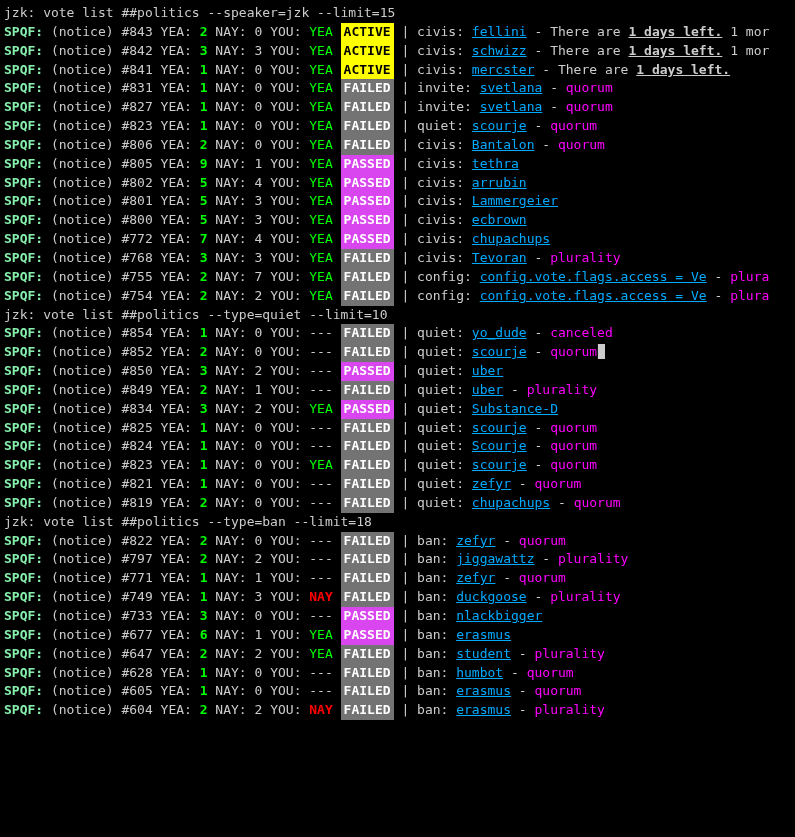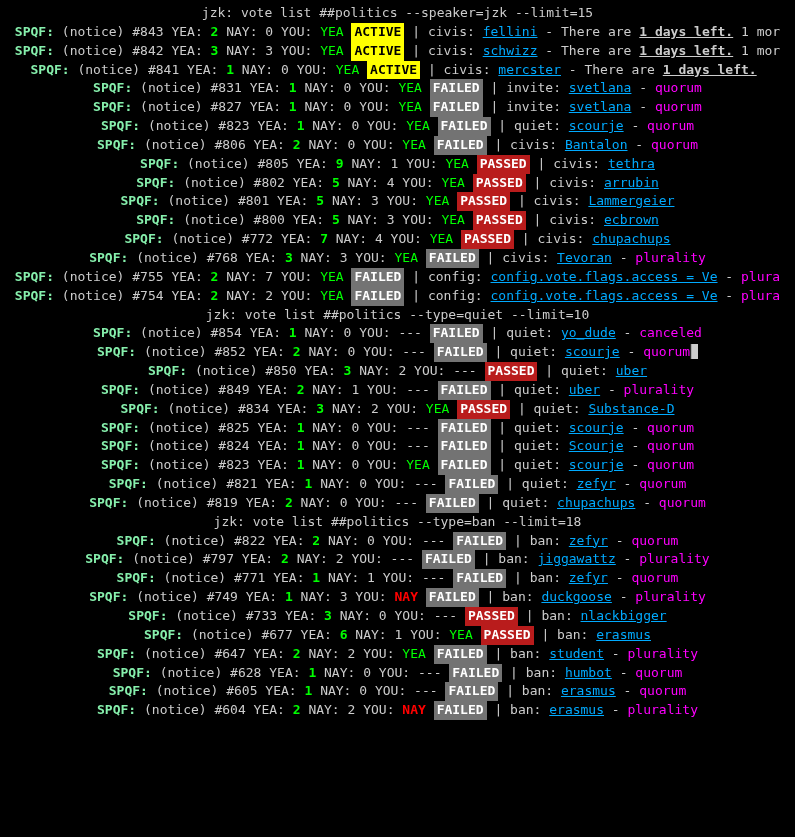--- a/index.html
+++ b/index.html
@@ -8,38 +8,37 @@
       color: #ccc;
       font-family: monospace;
       font-size: 13px;
       line-height: 1.45;
       padding: 4px;
       width: 795px;
     }
     .line {
       white-space: pre-wrap;
       word-break: break-all;
-      text-align: center;
     }
     .spqf { color: #86efac; font-weight: bold; }
     .label { color: #ccc; }
     .yea-val { color: #00ff00; font-weight: bold; }
     .nay-val { color: #ccc; }
     .you-yea { color: #00ff00; font-weight: normal; }
     .you-dash { color: #ccc; }
     .you-nay { color: #ff0000; font-weight: bold; }
     .badge {
       display: inline-block;
       padding: 0 3px;
       font-weight: bold;
       color: #000;
     }
     .badge-active { background: #ffff00; color: #000; }
     .badge-failed { background: #737373; color: #fff; }
-    .badge-passed { background: #b91c1c; color: #fff; }
+    .badge-passed { background: #d946ef; color: #fff; }
     .pipe { color: #ccc; }
     .target { color: #00aaff; text-decoration: underline; }
     .dash { color: #ccc; }
     .result-word { color: #ff00ff; }
     .result-quorum { color: #ff00ff; }
     .config-key { color: #00aaff; text-decoration: underline; }
     .section-header { color: #ccc; }
     .canceled { color: #ff00ff; }
     .days-left { font-weight: bold; text-decoration: underline; }
   </style>

